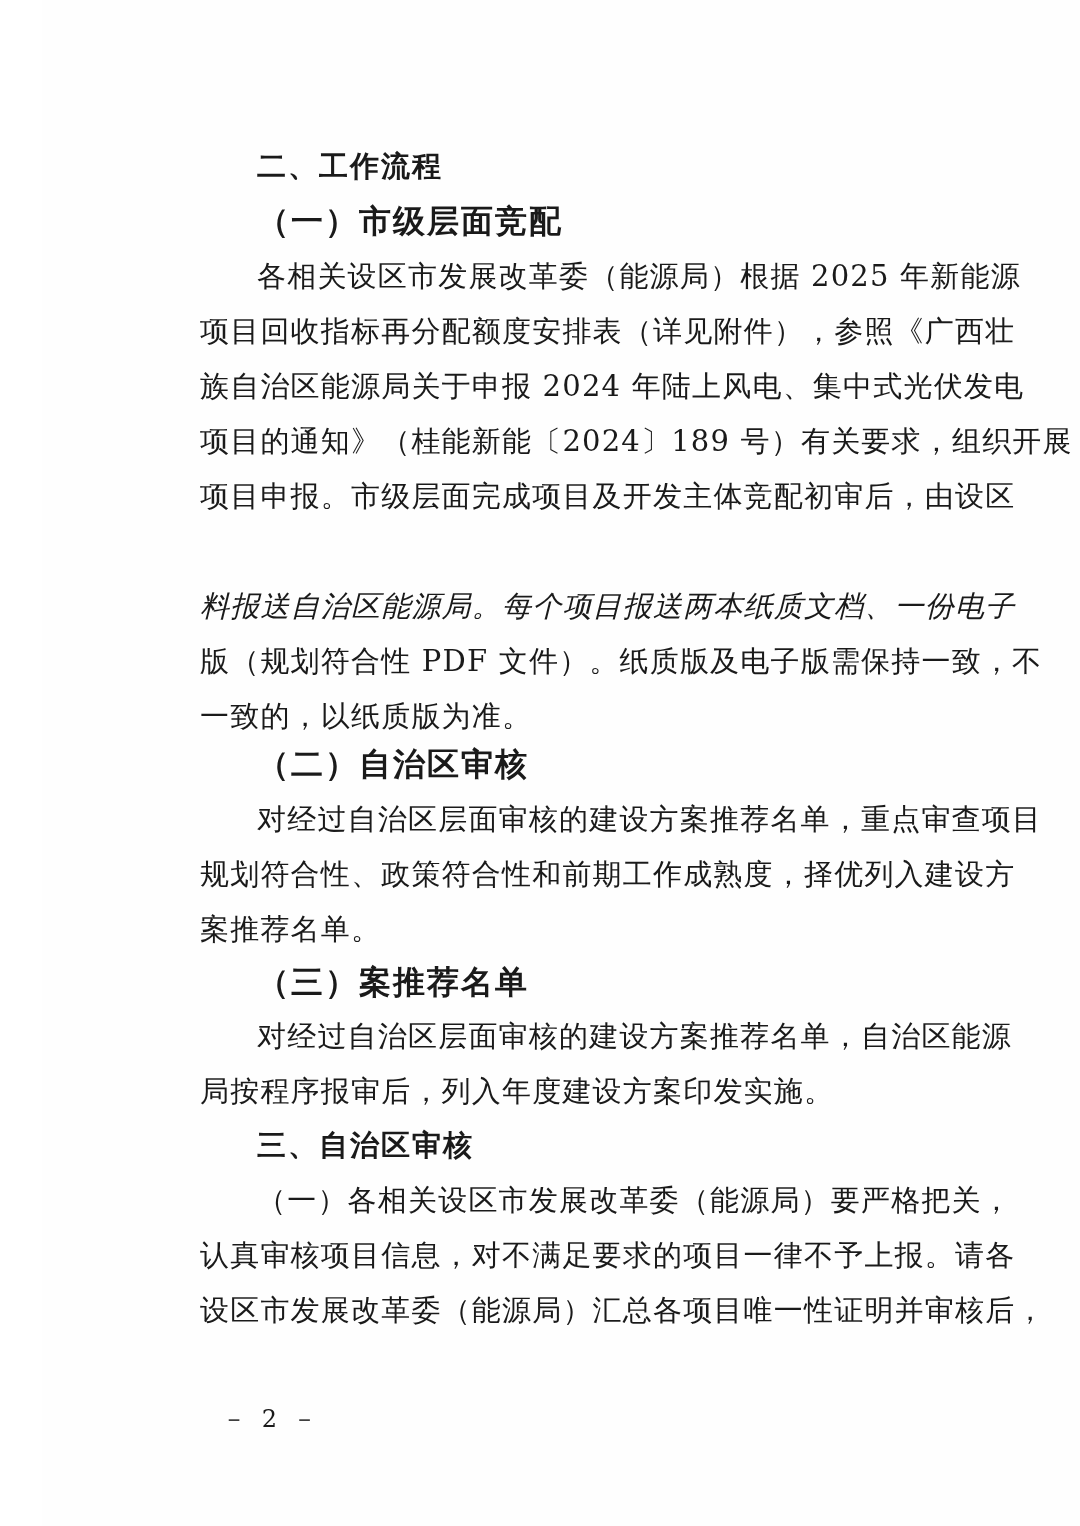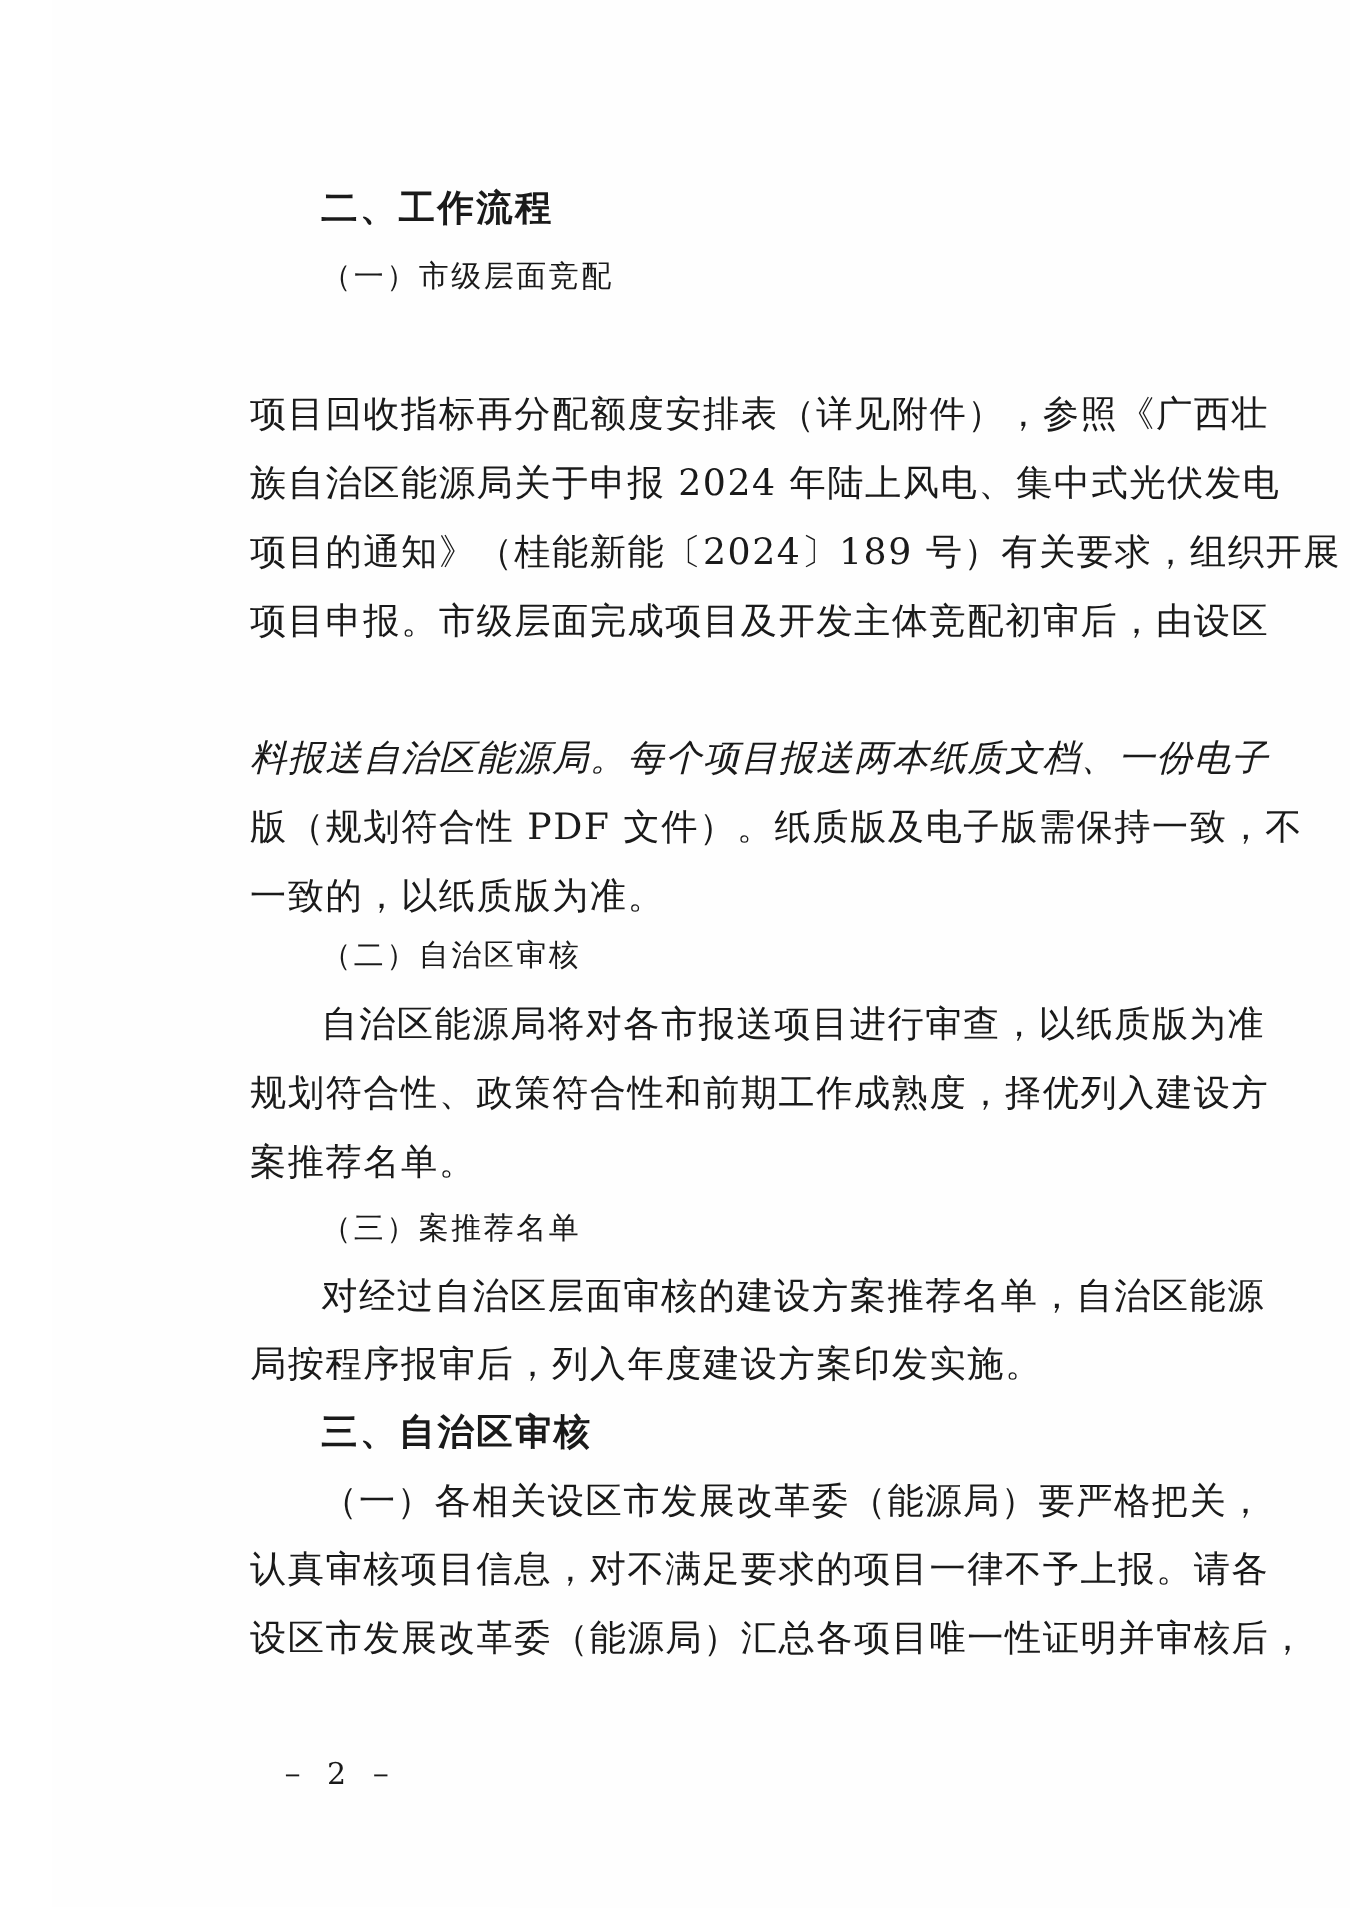--- a/index.html
+++ b/index.html
@@ -5,40 +5,41 @@
     html, body { margin: 0; padding: 0; background: #ffffff; }
     body { width: 1080px; height: 1526px; position: relative; overflow: hidden;
       font-family: "DejaVu Serif", "Liberation Serif", serif; color: #1a1a1a; }
     .page { position: absolute; left: 0; top: 0; width: 1080px; height: 1526px; background: #fefefe; margin-left: 42px; }
     .line { position: absolute; left: 158px; width: 776px; height: 40px; font-size: 29px;
       line-height: 40px; white-space: nowrap; letter-spacing: 1.2px; text-align: justify;
       text-align-last: justify; }
     .line.short { text-align-last: left; }
     .line.indent { left: 215px; width: 719px; }
     .h1 { font-family: "DejaVu Sans", "Liberation Sans", sans-serif; font-weight: bold; font-size: 29px; letter-spacing: 2px; }
-    .h2 { font-family: "DejaVu Sans", "Liberation Sans", sans-serif; font-weight: normal; font-size: 24px; letter-spacing: 2px; }
+    .h2 { font-family: "DejaVu Sans", "Liberation Sans", sans-serif; font-weight: bold; font-size: 32px; letter-spacing: 2px; }
     .pagenum { position: absolute; left: 180px; top: 1403px; font-size: 24px; font-family: "DejaVu Serif", serif; letter-spacing: 4px; }
   </style>
 </head>
 <body>
 
 <div class="page">
   <div class="line indent short h1" style="top:146px;">二、工作流程</div>
   <div class="line indent short h2" style="top:201px;">（一）市级层面竞配</div>
 
+  <div class="line indent" style="top:256px;">各相关设区市发展改革委（能源局）根据 2025 年新能源</div>
   <div class="line" style="top:311px;">项目回收指标再分配额度安排表（详见附件），参照《广西壮</div>
   <div class="line" style="top:366px;">族自治区能源局关于申报 2024 年陆上风电、集中式光伏发电</div>
   <div class="line" style="top:421px;">项目的通知》（桂能新能〔2024〕189 号）有关要求，组织开展</div>
   <div class="line" style="top:476px;">项目申报。市级层面完成项目及开发主体竞配初审后，由设区</div>
   <div class="line" style="top:586px;font-style:italic;">料报送自治区能源局。每个项目报送两本纸质文档、一份电子</div>
   <div class="line" style="top:641px;">版（规划符合性 PDF 文件）。纸质版及电子版需保持一致，不</div>
   <div class="line short" style="top:696px;">一致的，以纸质版为准。</div>
 
   <div class="line indent short h2" style="top:744px;">（二）自治区审核</div>
-  <div class="line indent" style="top:799px;">自治区能源局将对各市报送项目进行审查，以纸质版为准</div>
+  <div class="line indent" style="top:799px;">对经过自治区层面审核的建设方案推荐名单，重点审查项目</div>
   <div class="line" style="top:854px;">规划符合性、政策符合性和前期工作成熟度，择优列入建设方</div>
   <div class="line short" style="top:909px;">案推荐名单。</div>
 
   <div class="line indent short h2" style="top:962px;">（三）案推荐名单</div>
   <div class="line short" style="top:1071px;">局按程序报审后，列入年度建设方案印发实施。</div>
   <div class="line indent" style="top:1016px;">对经过自治区层面审核的建设方案推荐名单，自治区能源</div>
 
   <div class="line indent short h1" style="top:1125px;">三、自治区审核</div>
   <div class="line indent" style="top:1180px;">（一）各相关设区市发展改革委（能源局）要严格把关，</div>
   <div class="line" style="top:1235px;">认真审核项目信息，对不满足要求的项目一律不予上报。请各</div>

